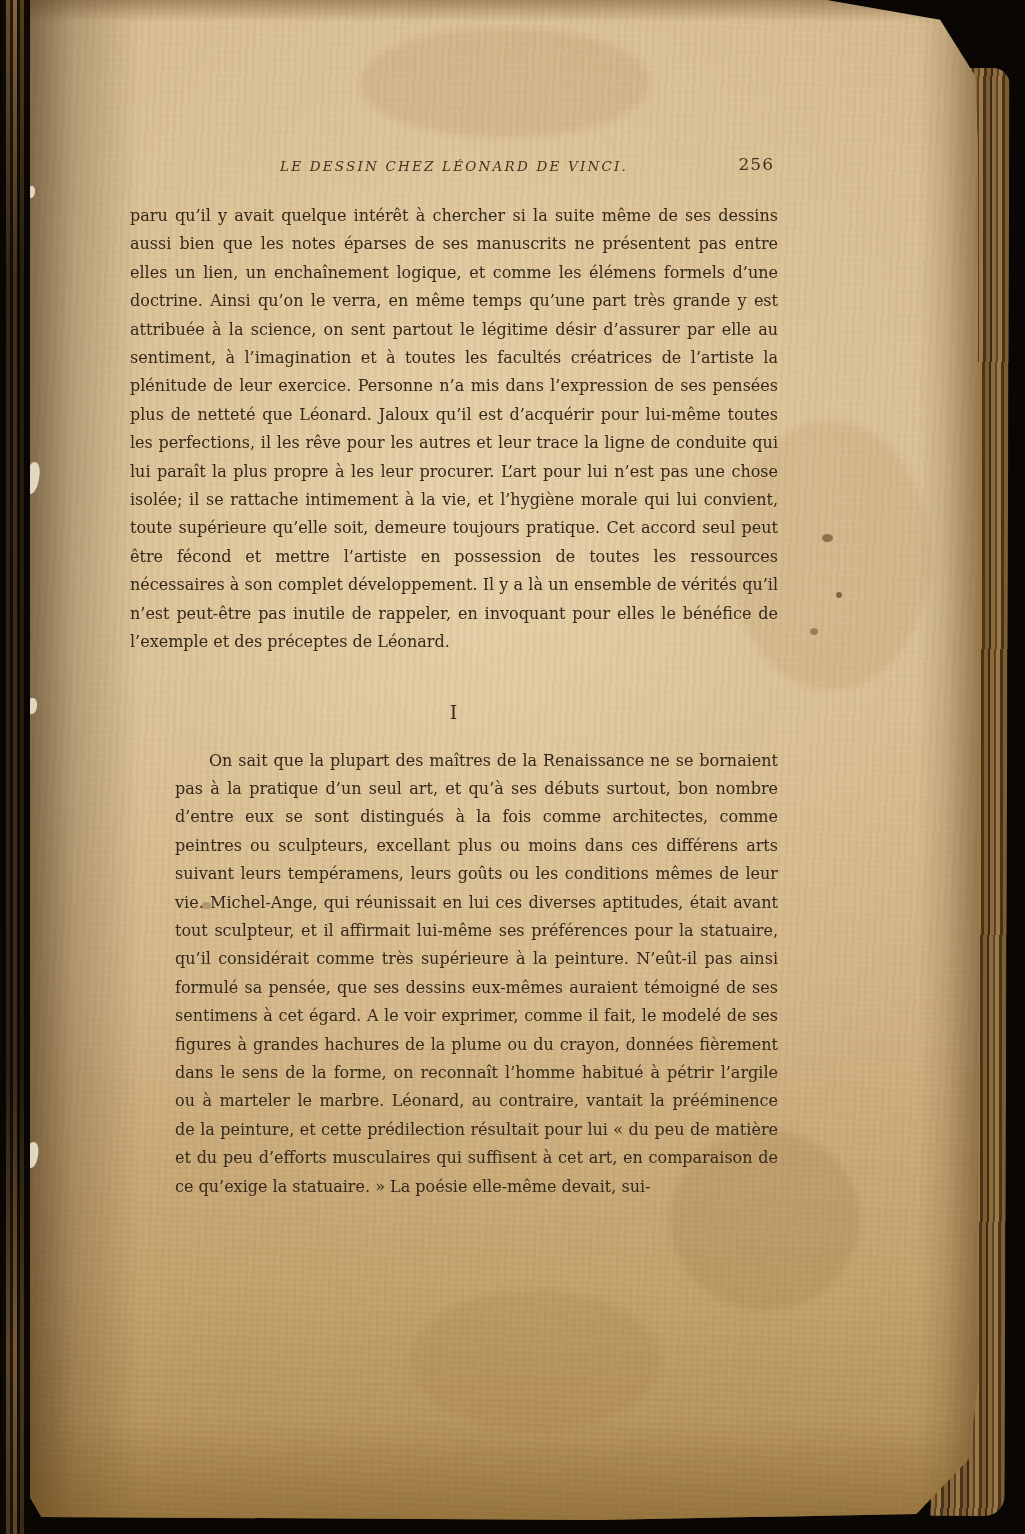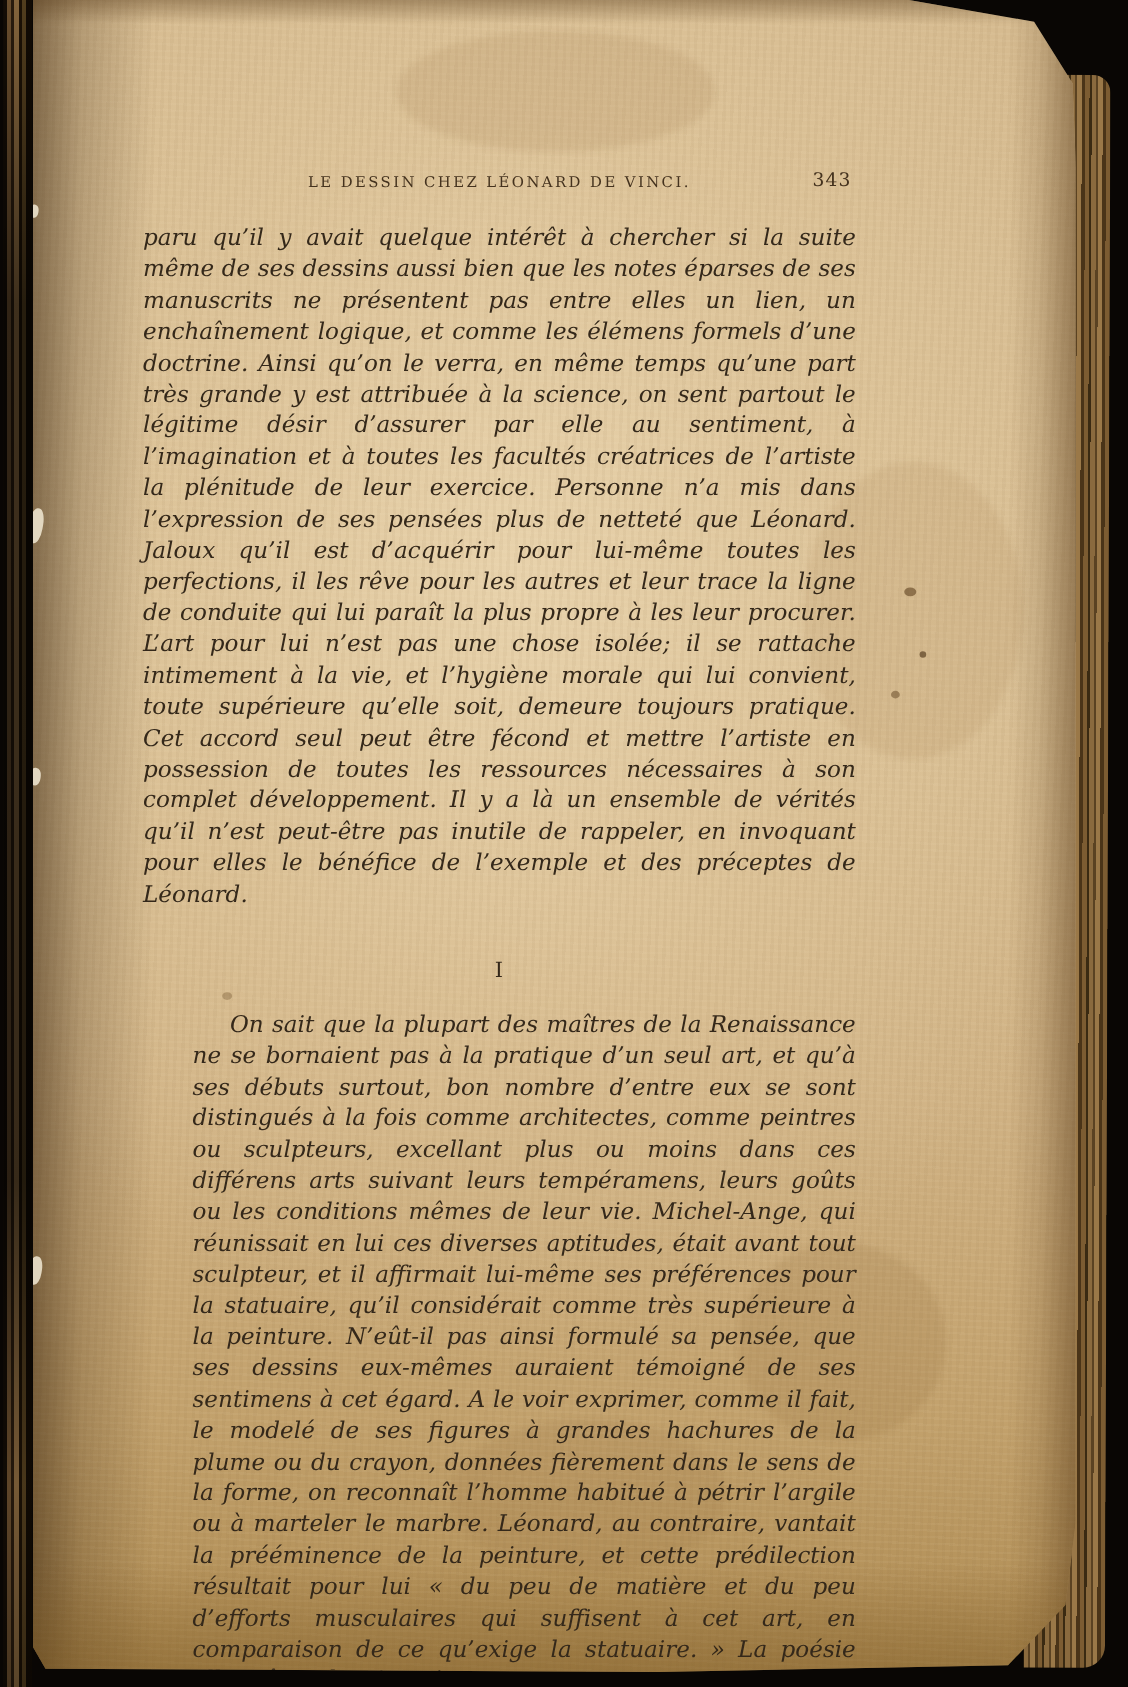--- a/index.html
+++ b/index.html
@@ -93,31 +93,31 @@
     position: absolute; left: 100px; top: 156px; width: 648px;
     color: #362a1c;
   }
   .running-header {
     position: relative; height: 34px;
     font-size: 13.5px; letter-spacing: 2.2px; color: #44321e;
   }
   .header-title {
     position: absolute; left: 50%; top: 2px; transform: translateX(-50%);
     white-space: nowrap;
+    font-style: italic;
   }
   .page-number {
     position: absolute; right: 4px; top: -2px;
     font-size: 17px; letter-spacing: 1px;
   }
   .para {
     margin: 0;
-    font-size: 21px; line-height: 28.4px;
+    font-size: 16px; line-height: 28.4px;
     text-align: justify;
     color: #34281a;
-    font-style: italic;
   }
   .para-first { margin-top: 12px; }
   .section-heading {
     text-align: center;
     font-size: 19px; letter-spacing: 1px;
     margin: 44px 0 24px 0;
     color: #34281a;
   }
   .para-indent { text-indent: 34px; margin-left: 45px; }
 </style>
@@ -147,21 +147,21 @@
     <div class="speck speck-c"></div>
     <div class="speck speck-d"></div>
     <div class="tear tear-a"></div>
     <div class="tear tear-b"></div>
     <div class="tear tear-c"></div>
     <div class="tear tear-d"></div>
 
     <div class="content">
       <div class="running-header">
         <span class="header-title">LE DESSIN CHEZ LÉONARD DE VINCI.</span>
-        <span class="page-number">343</span>
+        <span class="page-number">256</span>
       </div>
 
       <p class="para para-first">paru qu’il y avait quelque intérêt à chercher si la suite même de ses dessins aussi bien que les notes éparses de ses manuscrits ne présentent pas entre elles un lien, un enchaînement logique, et comme les élémens formels d’une doctrine. Ainsi qu’on le verra, en même temps qu’une part très grande y est attribuée à la science, on sent partout le légitime désir d’assurer par elle au sentiment, à l’imagination et à toutes les facultés créatrices de l’artiste la plénitude de leur exercice. Personne n’a mis dans l’expression de ses pensées plus de netteté que Léonard. Jaloux qu’il est d’acquérir pour lui-même toutes les perfections, il les rêve pour les autres et leur trace la ligne de conduite qui lui paraît la plus propre à les leur procurer. L’art pour lui n’est pas une chose isolée; il se rattache intimement à la vie, et l’hygiène morale qui lui convient, toute supérieure qu’elle soit, demeure toujours pratique. Cet accord seul peut être fécond et mettre l’artiste en possession de toutes les ressources nécessaires à son complet développement. Il y a là un ensemble de vérités qu’il n’est peut-être pas inutile de rappeler, en invoquant pour elles le bénéfice de l’exemple et des préceptes de Léonard.</p>
 
       <div class="section-heading">I</div>
 
       <p class="para para-indent">On sait que la plupart des maîtres de la Renaissance ne se bornaient pas à la pratique d’un seul art, et qu’à ses débuts surtout, bon nombre d’entre eux se sont distingués à la fois comme architectes, comme peintres ou sculpteurs, excellant plus ou moins dans ces différens arts suivant leurs tempéramens, leurs goûts ou les conditions mêmes de leur vie. Michel-Ange, qui réunissait en lui ces diverses aptitudes, était avant tout sculpteur, et il affirmait lui-même ses préférences pour la statuaire, qu’il considérait comme très supérieure à la peinture. N’eût-il pas ainsi formulé sa pensée, que ses dessins eux-mêmes auraient témoigné de ses sentimens à cet égard. A le voir exprimer, comme il fait, le modelé de ses figures à grandes hachures de la plume ou du crayon, données fièrement dans le sens de la forme, on reconnaît l’homme habitué à pétrir l’argile ou à marteler le marbre. Léonard, au contraire, vantait la prééminence de la peinture, et cette prédilection résultait pour lui « du peu de matière et du peu d’efforts musculaires qui suffisent à cet art, en comparaison de ce qu’exige la statuaire. » La poésie elle-même devait, sui-</p>
     </div>
   </div>
 

